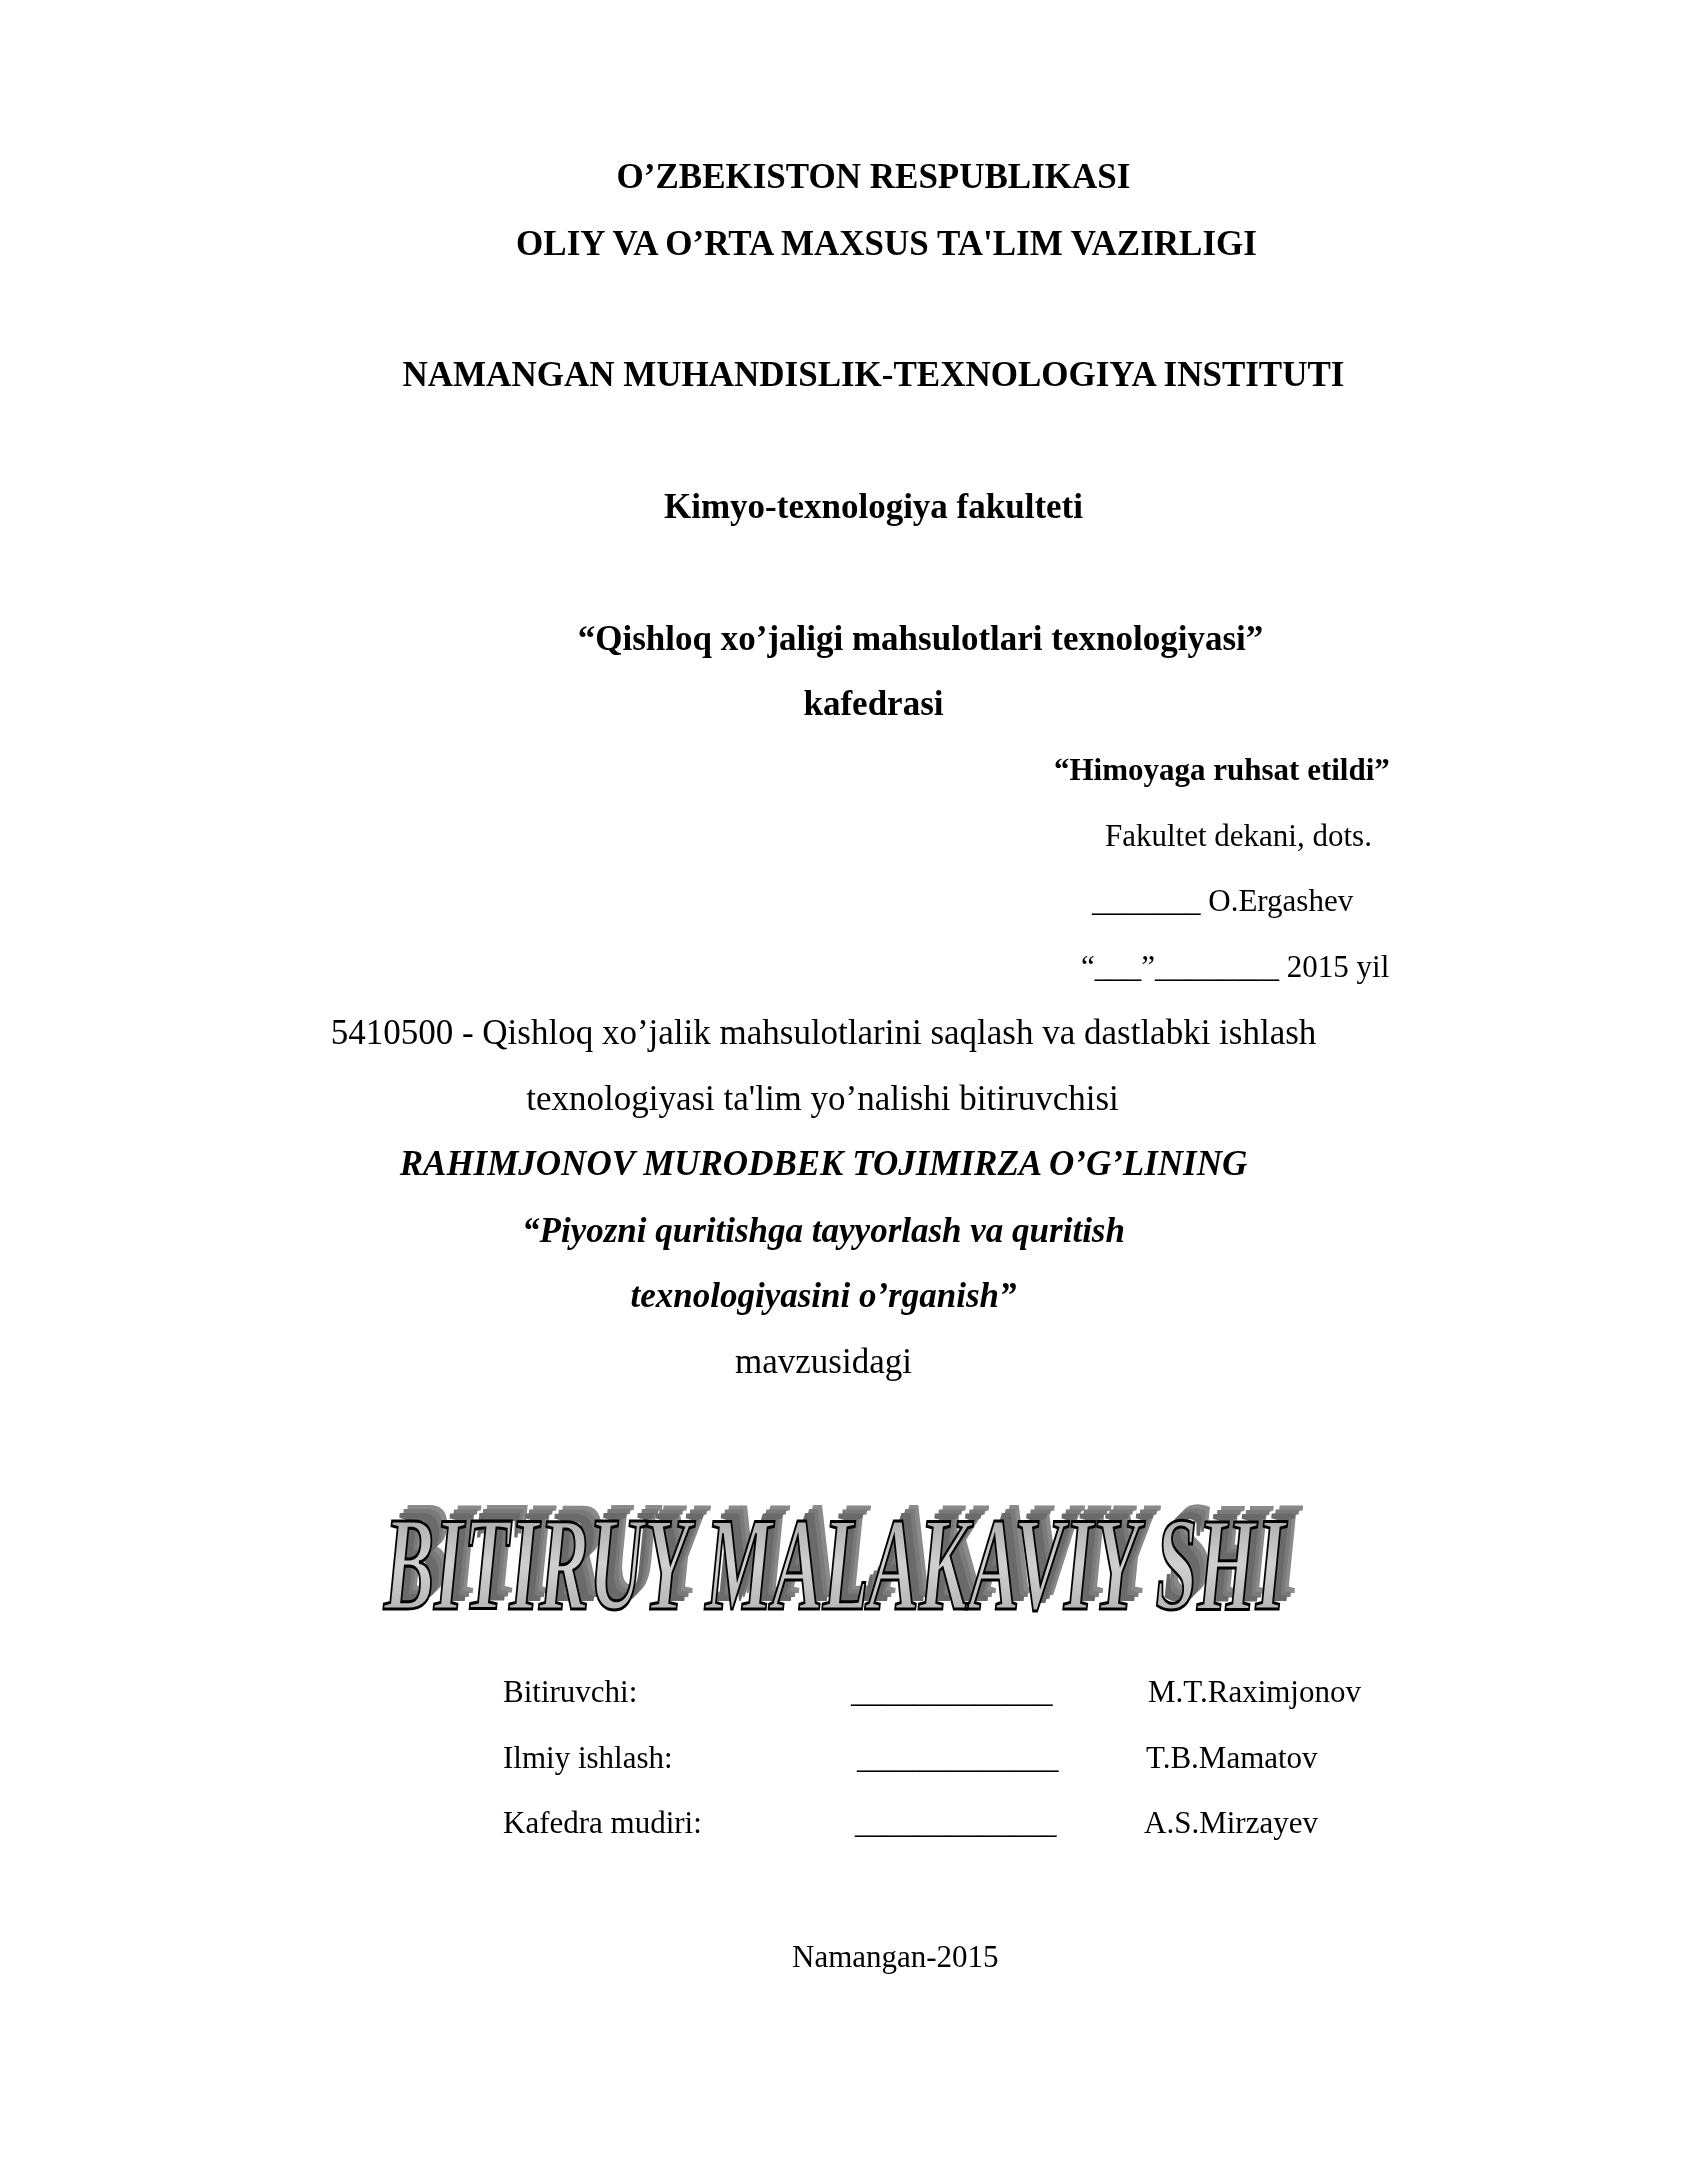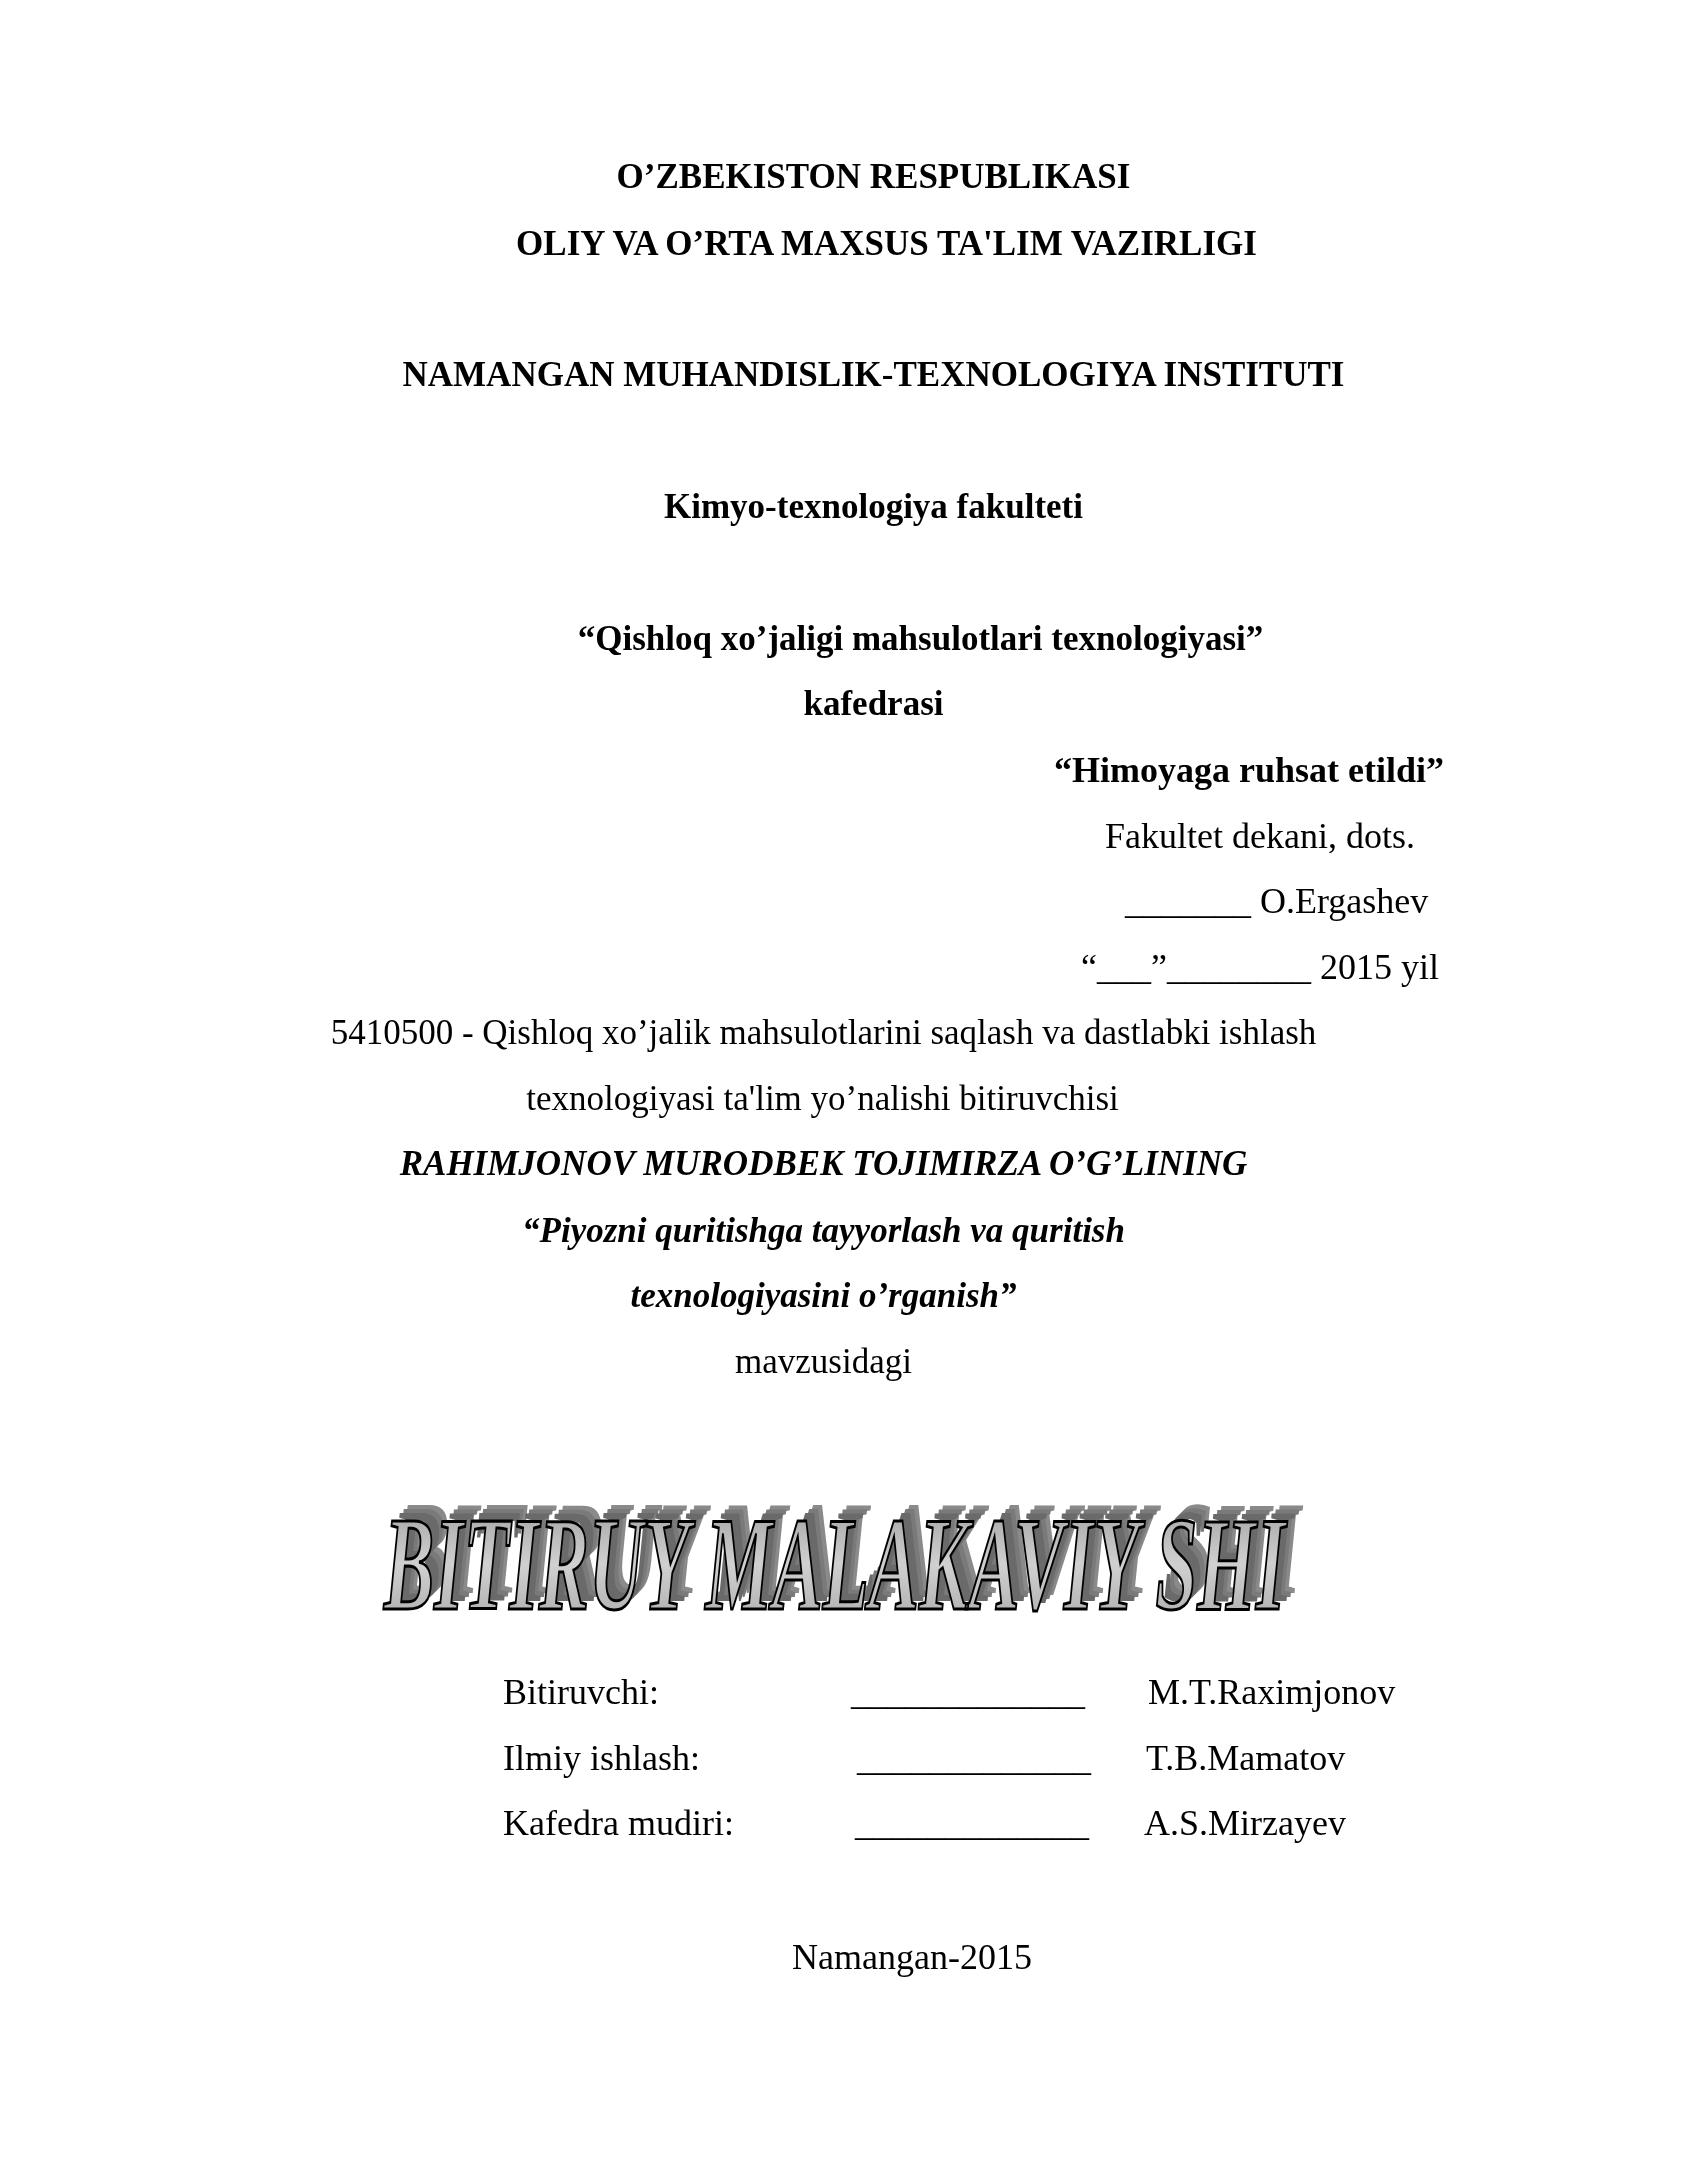--- a/index.html
+++ b/index.html
@@ -22,21 +22,21 @@
       text-align: center;
       font-size: 35px;
       line-height: 44px;
       white-space: nowrap;
       padding-left: 32px;
     }
     .b { font-weight: bold; }
     .i { font-style: italic; }
     .abs {
       position: absolute;
-      font-size: 36px;
+      font-size: 31px;
       line-height: 44px;
       white-space: nowrap;
     }
     
     .wordart {
       position: absolute;
       left: 376px;
       top: 1476px;
       width: 931px;
       height: 149px;
@@ -49,21 +49,21 @@
 <div class="line b" style="top:155px;">O’ZBEKISTON RESPUBLIKASI</div>
 <div class="line b" style="top:222px;margin-left:13px;">OLIY VA O’RTA MAXSUS TA'LIM VAZIRLIGI</div>
 <div class="line b" style="top:353px;">NAMANGAN MUHANDISLIK-TEXNOLOGIYA INSTITUTI</div>
 <div class="line b" style="top:485px;">Kimyo-texnologiya fakulteti</div>
 <div class="line b" style="top:617px;margin-left:47px;">“Qishloq xo’jaligi mahsulotlari texnologiyasi”</div>
 <div class="line b" style="top:682px;">kafedrasi</div>
 
 <div>
   <div class="abs b" style="top:748px; left:1054px;">“Himoyaga ruhsat etildi”</div>
   <div class="abs" style="top:814px; left:1105px;">Fakultet dekani, dots.</div>
-  <div class="abs" style="top:879px; left:1125px;">_______ O.Ergashev</div>
+  <div class="abs" style="top:879px; left:1092px;">_______ O.Ergashev</div>
   <div class="abs" style="top:945px; left:1081px;">“___”________ 2015 yil</div>
 </div>
 
 <div class="line" style="top:1011px; left:-50px;">5410500 - Qishloq xo’jalik mahsulotlarini saqlash va dastlabki ishlash</div>
 <div class="line" style="top:1077px; left:-51px;">texnologiyasi ta'lim yo’nalishi bitiruvchisi</div>
 
 <div class="line b i" style="top:1142px; left:-50px;">RAHIMJONOV MURODBEK TOJIMIRZA O’G’LINING</div>
 
 <div class="line b i" style="top:1209px; left:-50px;">“Piyozni quritishga tayyorlash va quritish</div>
 <div class="line b i" style="top:1274px; left:-50px;">texnologiyasini o’rganish”</div>

